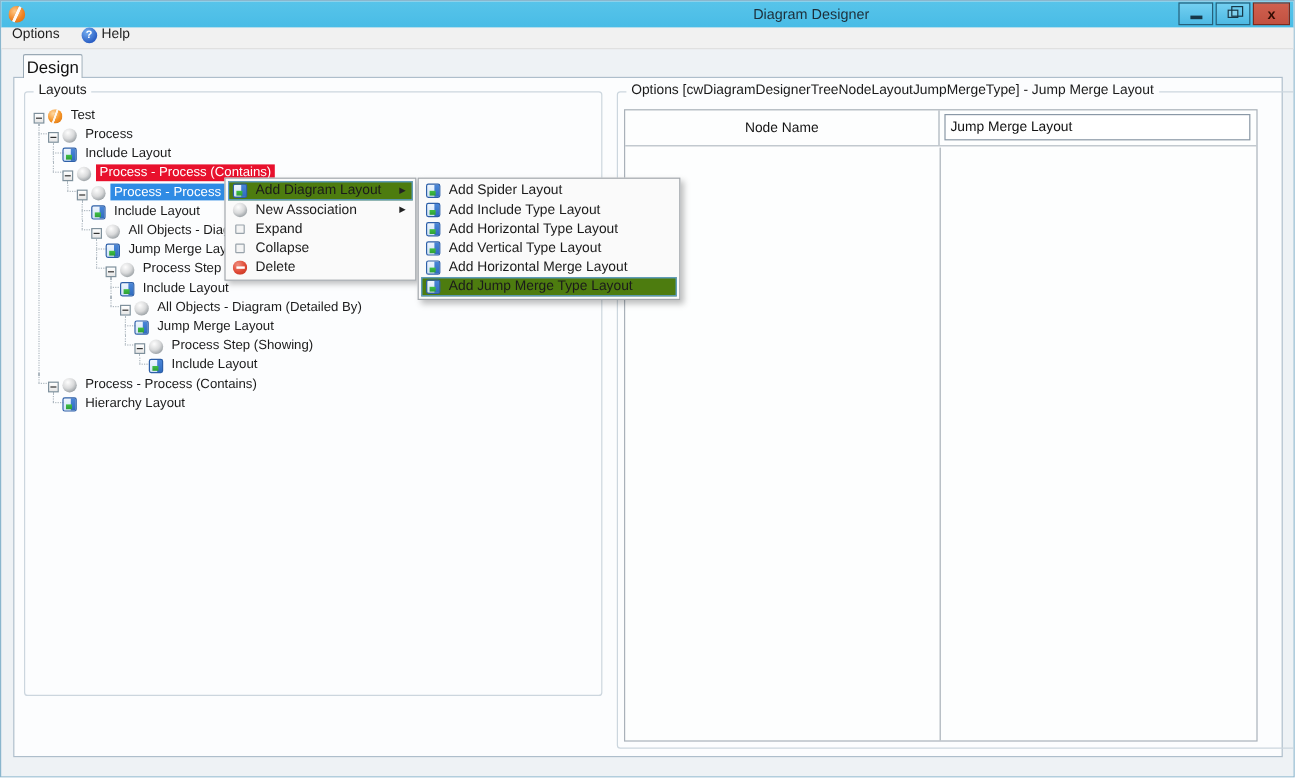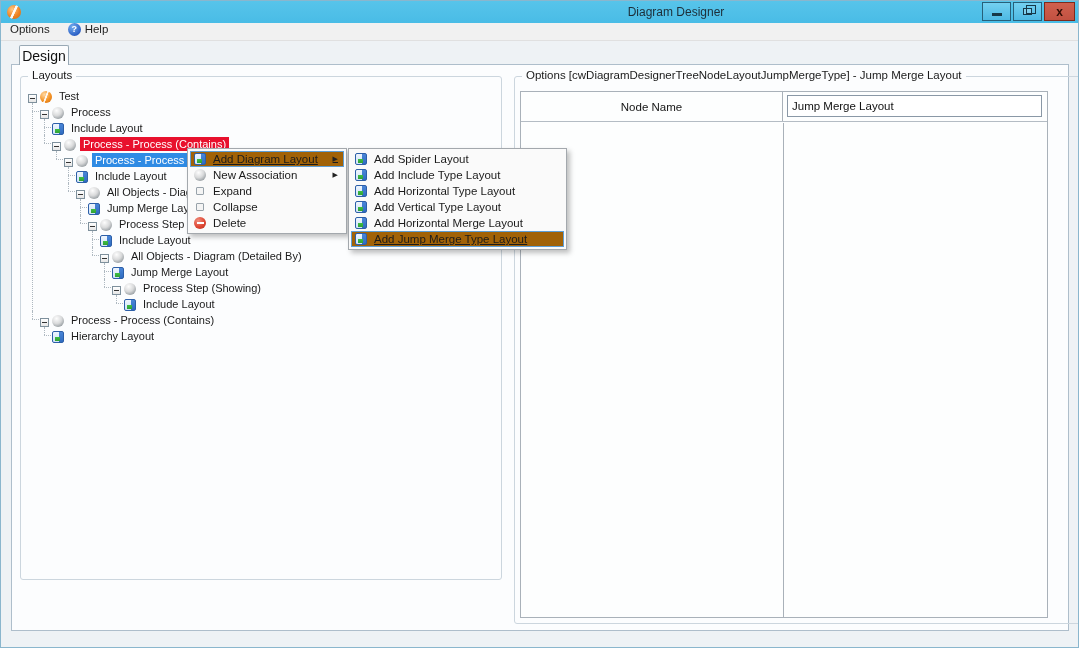--- a/index.html
+++ b/index.html
@@ -90,21 +90,21 @@
         radial-gradient(circle at 35% 30%, #ef8d7d, #df4733 55%, #b8301e); }
   .expand-icon, .collapse-icon { width:8px; height:8px; margin:2px 6px 2px 2px;
       border:1px solid #98a2aa; background:#f4f4f4; border-radius:1px; }
 
   
   .menu { position:absolute; background:#fafafa; border:1px solid #a3a8ad; padding:2px;
           box-shadow:3px 3px 5px rgba(0,0,0,.25); z-index:10; font-size:11.5px; color:#1b1b1b; }
   #context-menu { left:186px; top:147px; width:160px; }
   #sub-menu     { left:347px; top:147px; width:219px; }
   .mitem { display:flex; align-items:center; height:16px; padding:0 3px; border:1px solid transparent; }
-  .mitem.hl { background:#a16207; border-color:var(--c-hl,#5e9ed6);text-decoration:underline; }
+  .mitem.hl { background:#4d7c0f; border-color:var(--c-hl,#5e9ed6); }
   .mico { width:19px; flex:none; display:flex; align-items:center; }
   .mico .ic { margin-right:0; }
   .mlabel { flex:1; white-space:nowrap; overflow:hidden; }
   .marrow { flex:none; font-size:7px; color:#222; padding-right:2px; }
 
   
   .opt-table { position:absolute; left:5px; top:14px; width:528px; bottom:5px;
                border:1px solid #a9b1b9; background:#fdfefe; }
   .tbl-header { height:30px; border-bottom:1px solid #b4bcc4; display:flex; }
   .tbl-h-left { width:262px; border-right:1px solid #a9b1b9; display:flex; align-items:center;

